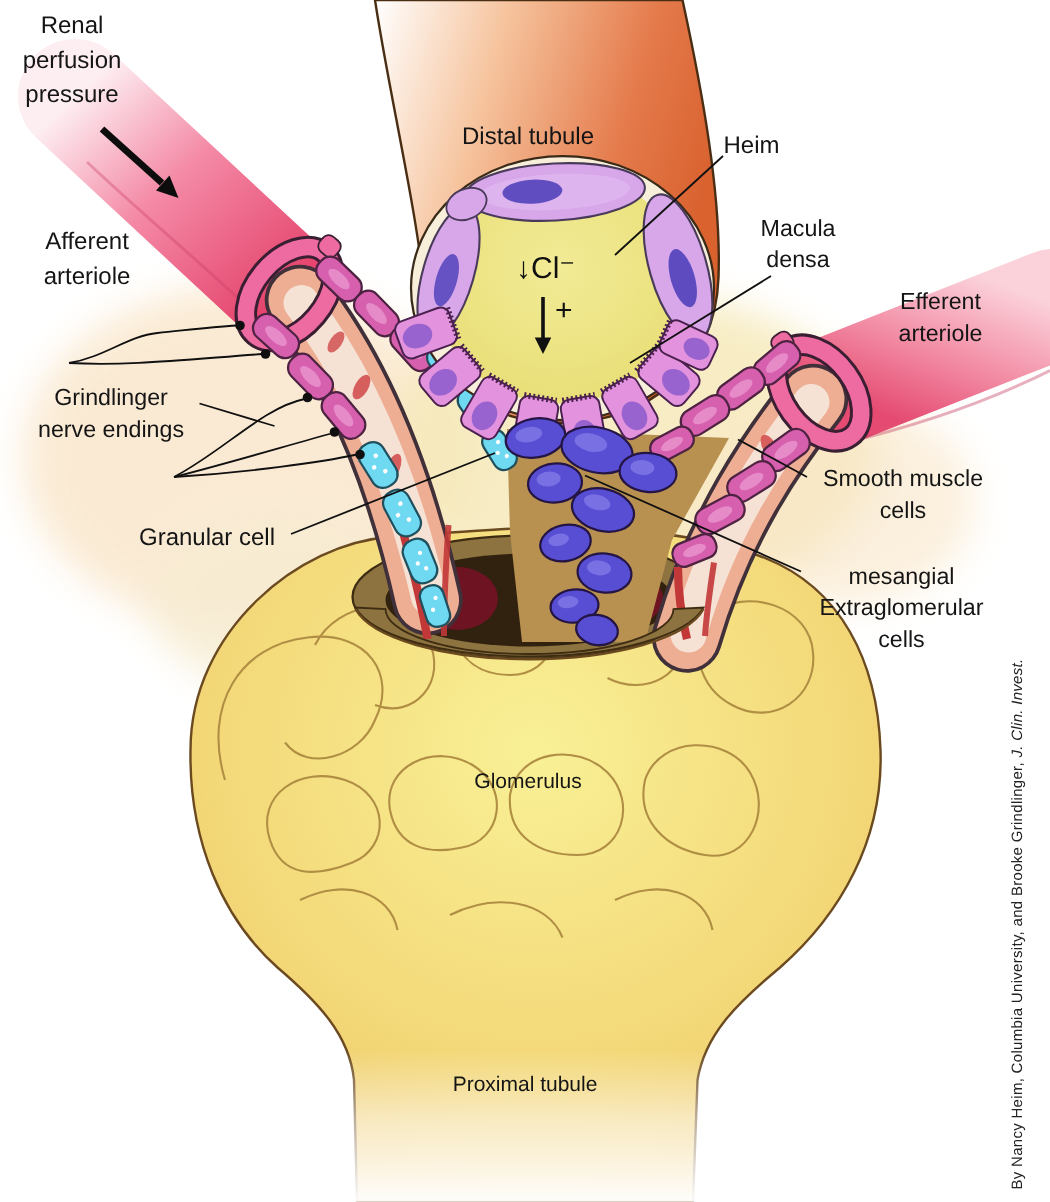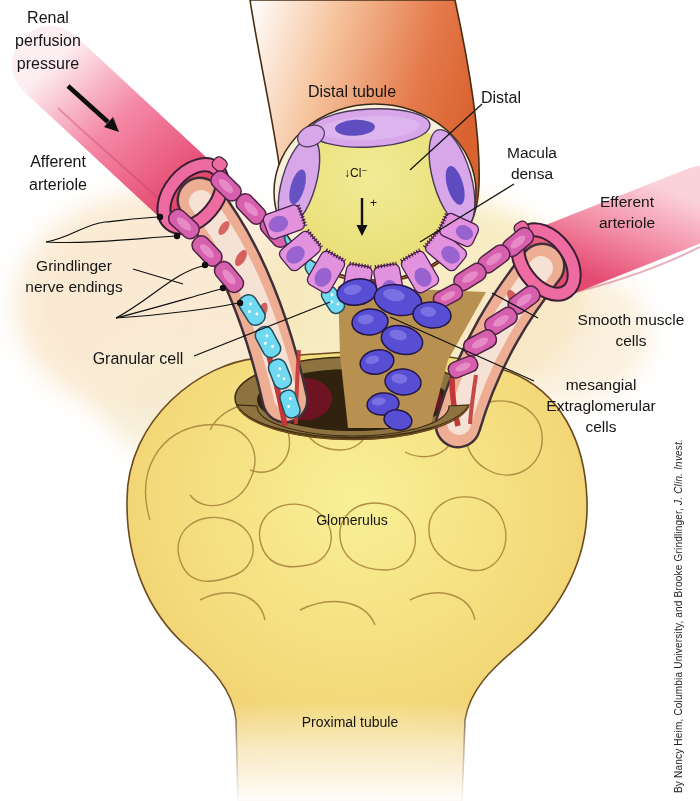--- a/index.html
+++ b/index.html
@@ -3,21 +3,21 @@
 <meta charset="utf-8">
 <style>
   html,body{margin:0;padding:0;background:#fff;}
   #stage{position:relative;width:700px;height:801px;background:#fff;overflow:hidden;
          font-family:"Liberation Sans","DejaVu Sans",sans-serif;color:#111;}
   #art{position:absolute;left:0;top:0;}
   .lbl{position:absolute;transform:translateX(-50%);text-align:center;
        font-size:16px;line-height:23px;color:#151515;white-space:nowrap;}
   .lbl.small{font-size:15.5px;line-height:21px;}
   .lbl.big{font-size:14px;}
-  .lumen-txt{position:absolute;font-size:12px;font-weight:500;color:#101010;white-space:nowrap;}
+  .lumen-txt{position:absolute;font-size:20px;font-weight:500;color:#101010;white-space:nowrap;}
   #credit{position:absolute;right:16px;bottom:8px;writing-mode:vertical-rl;
           transform:rotate(180deg);font-size:10px;color:#222;letter-spacing:.2px;}
   #credit .j{font-style:italic;}
 </style>
 </head>
 <body>
 
 <div id="stage">
 
 <svg id="art" width="700" height="801" viewBox="0 0 700 801">
@@ -405,40 +405,40 @@
   <div>pressure</div>
 </div>
 
 <div class="lbl" style="left:58px;top:150px;">
   <div>Afferent</div>
   <div>arteriole</div>
 </div>
 
 <div class="lbl" style="left:352px;top:44px;margin-top:36px;">Distal tubule</div>
 
-<div class="lbl" style="left:501px;top:86px;">Distal</div>
+<div class="lbl" style="left:501px;top:86px;">Heim</div>
 
 <div class="lbl small" style="left:532px;top:142px;">
   <div>Macula</div>
   <div>densa</div>
 </div>
 
 <div class="lbl small" style="left:627px;top:191px;">
   <div>Efferent</div>
   <div>arteriole</div>
 </div>
 
 <div class="lbl small" style="left:74px;top:255px;">
   <div>Grindlinger</div>
   <div>nerve endings</div>
 </div>
 
 <div class="lbl" style="left:138px;top:347px;">Granular cell</div>
 
-<div class="lbl small" style="left:631px;top:309px;">
+<div class="lbl small" style="left:602px;top:309px;">
   <div>Smooth muscle</div>
   <div>cells</div>
 </div>
 
 <div class="lbl small" style="left:601px;top:374px;">
   <div>mesangial</div>
   <div>Extraglomerular</div>
   <div>cells</div>
 </div>
 

